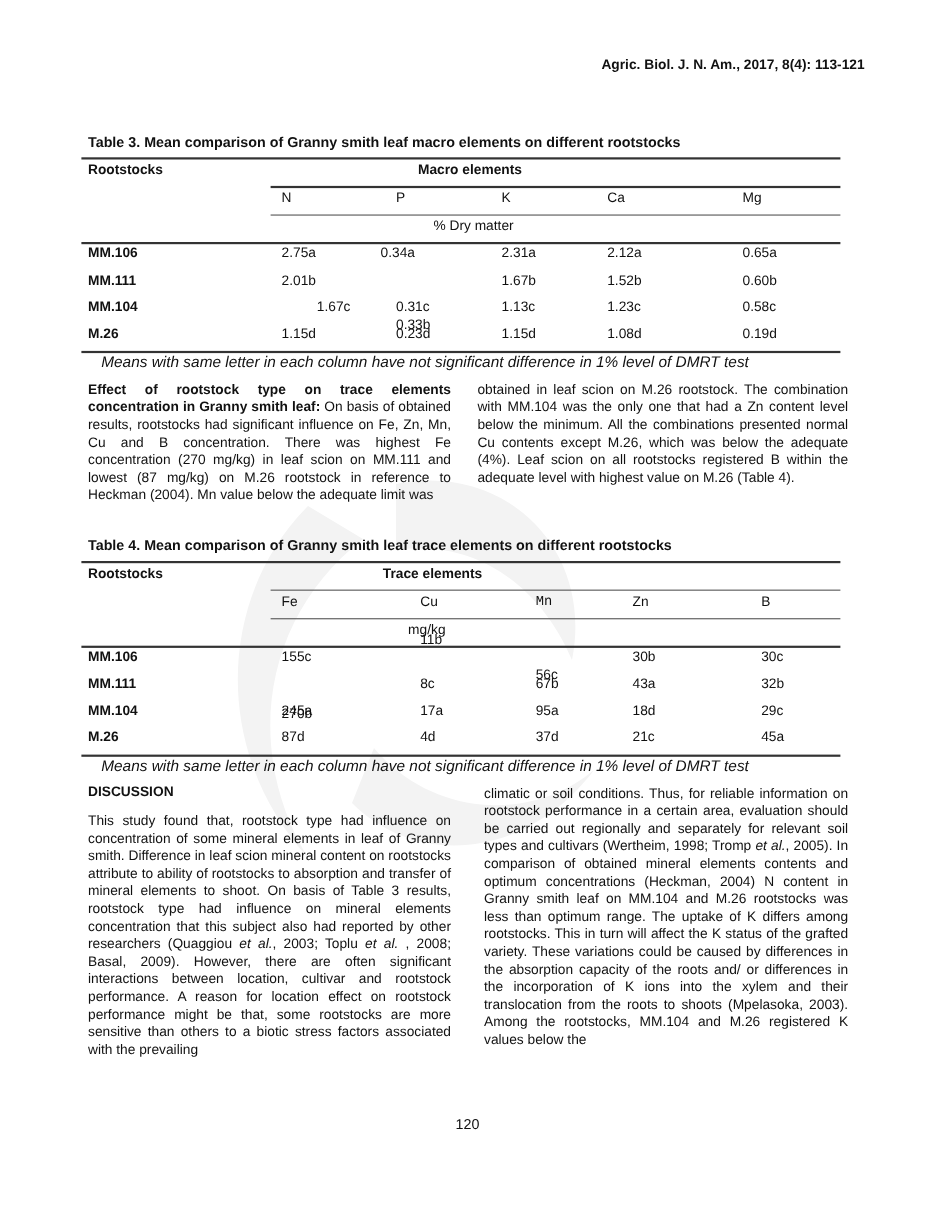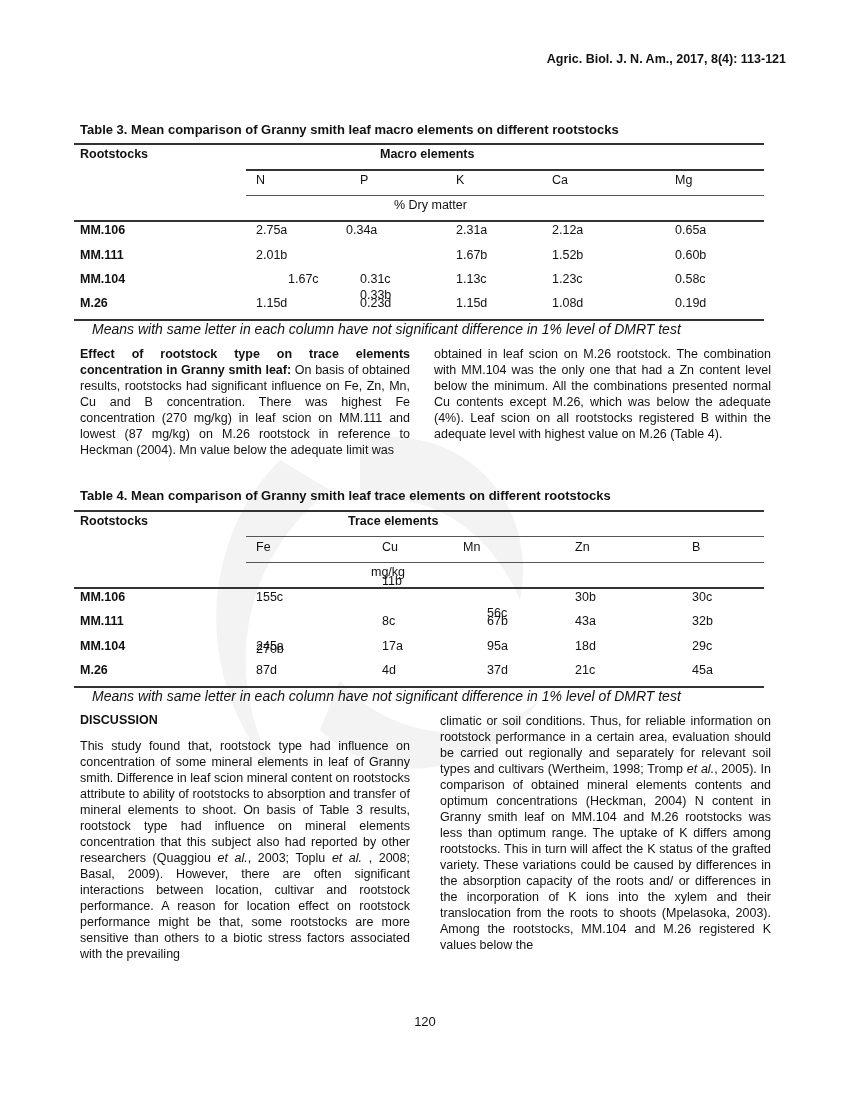--- a/index.html
+++ b/index.html
@@ -85,21 +85,21 @@
 </div>
 
 <div class="tbl-caption" style="top:488px;">Table 4. Mean comparison of Granny smith leaf trace elements on different rootstocks</div>
 <div class="tbl" style="top:510px; height:180px;">
   <div class="hline thick" style="top:0; left:0; width:690px;"></div>
   <div class="cell b" style="top:4px; left:6px;">Rootstocks</div>
   <div class="cell b" style="top:4px; left:274px;">Trace elements</div>
   <div class="hline" style="top:26px; left:172px; width:518px;"></div>
   <div class="cell" style="top:30px; left:182px;">Fe</div>
   <div class="cell" style="top:30px; left:308px;">Cu</div>
-  <div class="cell" style="top:30px; left:389px;">Mn</div>
+  <div class="cell" style="top:30px; left:413px;font-family:Liberation Mono, monospace;">Mn</div>
   <div class="cell" style="top:30px; left:501px;">Zn</div>
   <div class="cell" style="top:30px; left:618px;">B</div>
   <div class="hline" style="top:52px; left:172px; width:518px;"></div>
   <div class="cell" style="top:55px; left:297px;">mg/kg</div>
   <div class="hline thick" style="top:77px; left:0; width:690px;"></div>
 
   <div class="cell b" style="top:80px; left:6px;">MM.106</div>
   <div class="cell" style="top:80px; left:182px;">155c</div>
   <div class="cell" style="top:64px; left:308px;text-align:right;">11b</div>
   <div class="cell" style="top:80px; left:413px;margin-top:16px;">56c</div>

